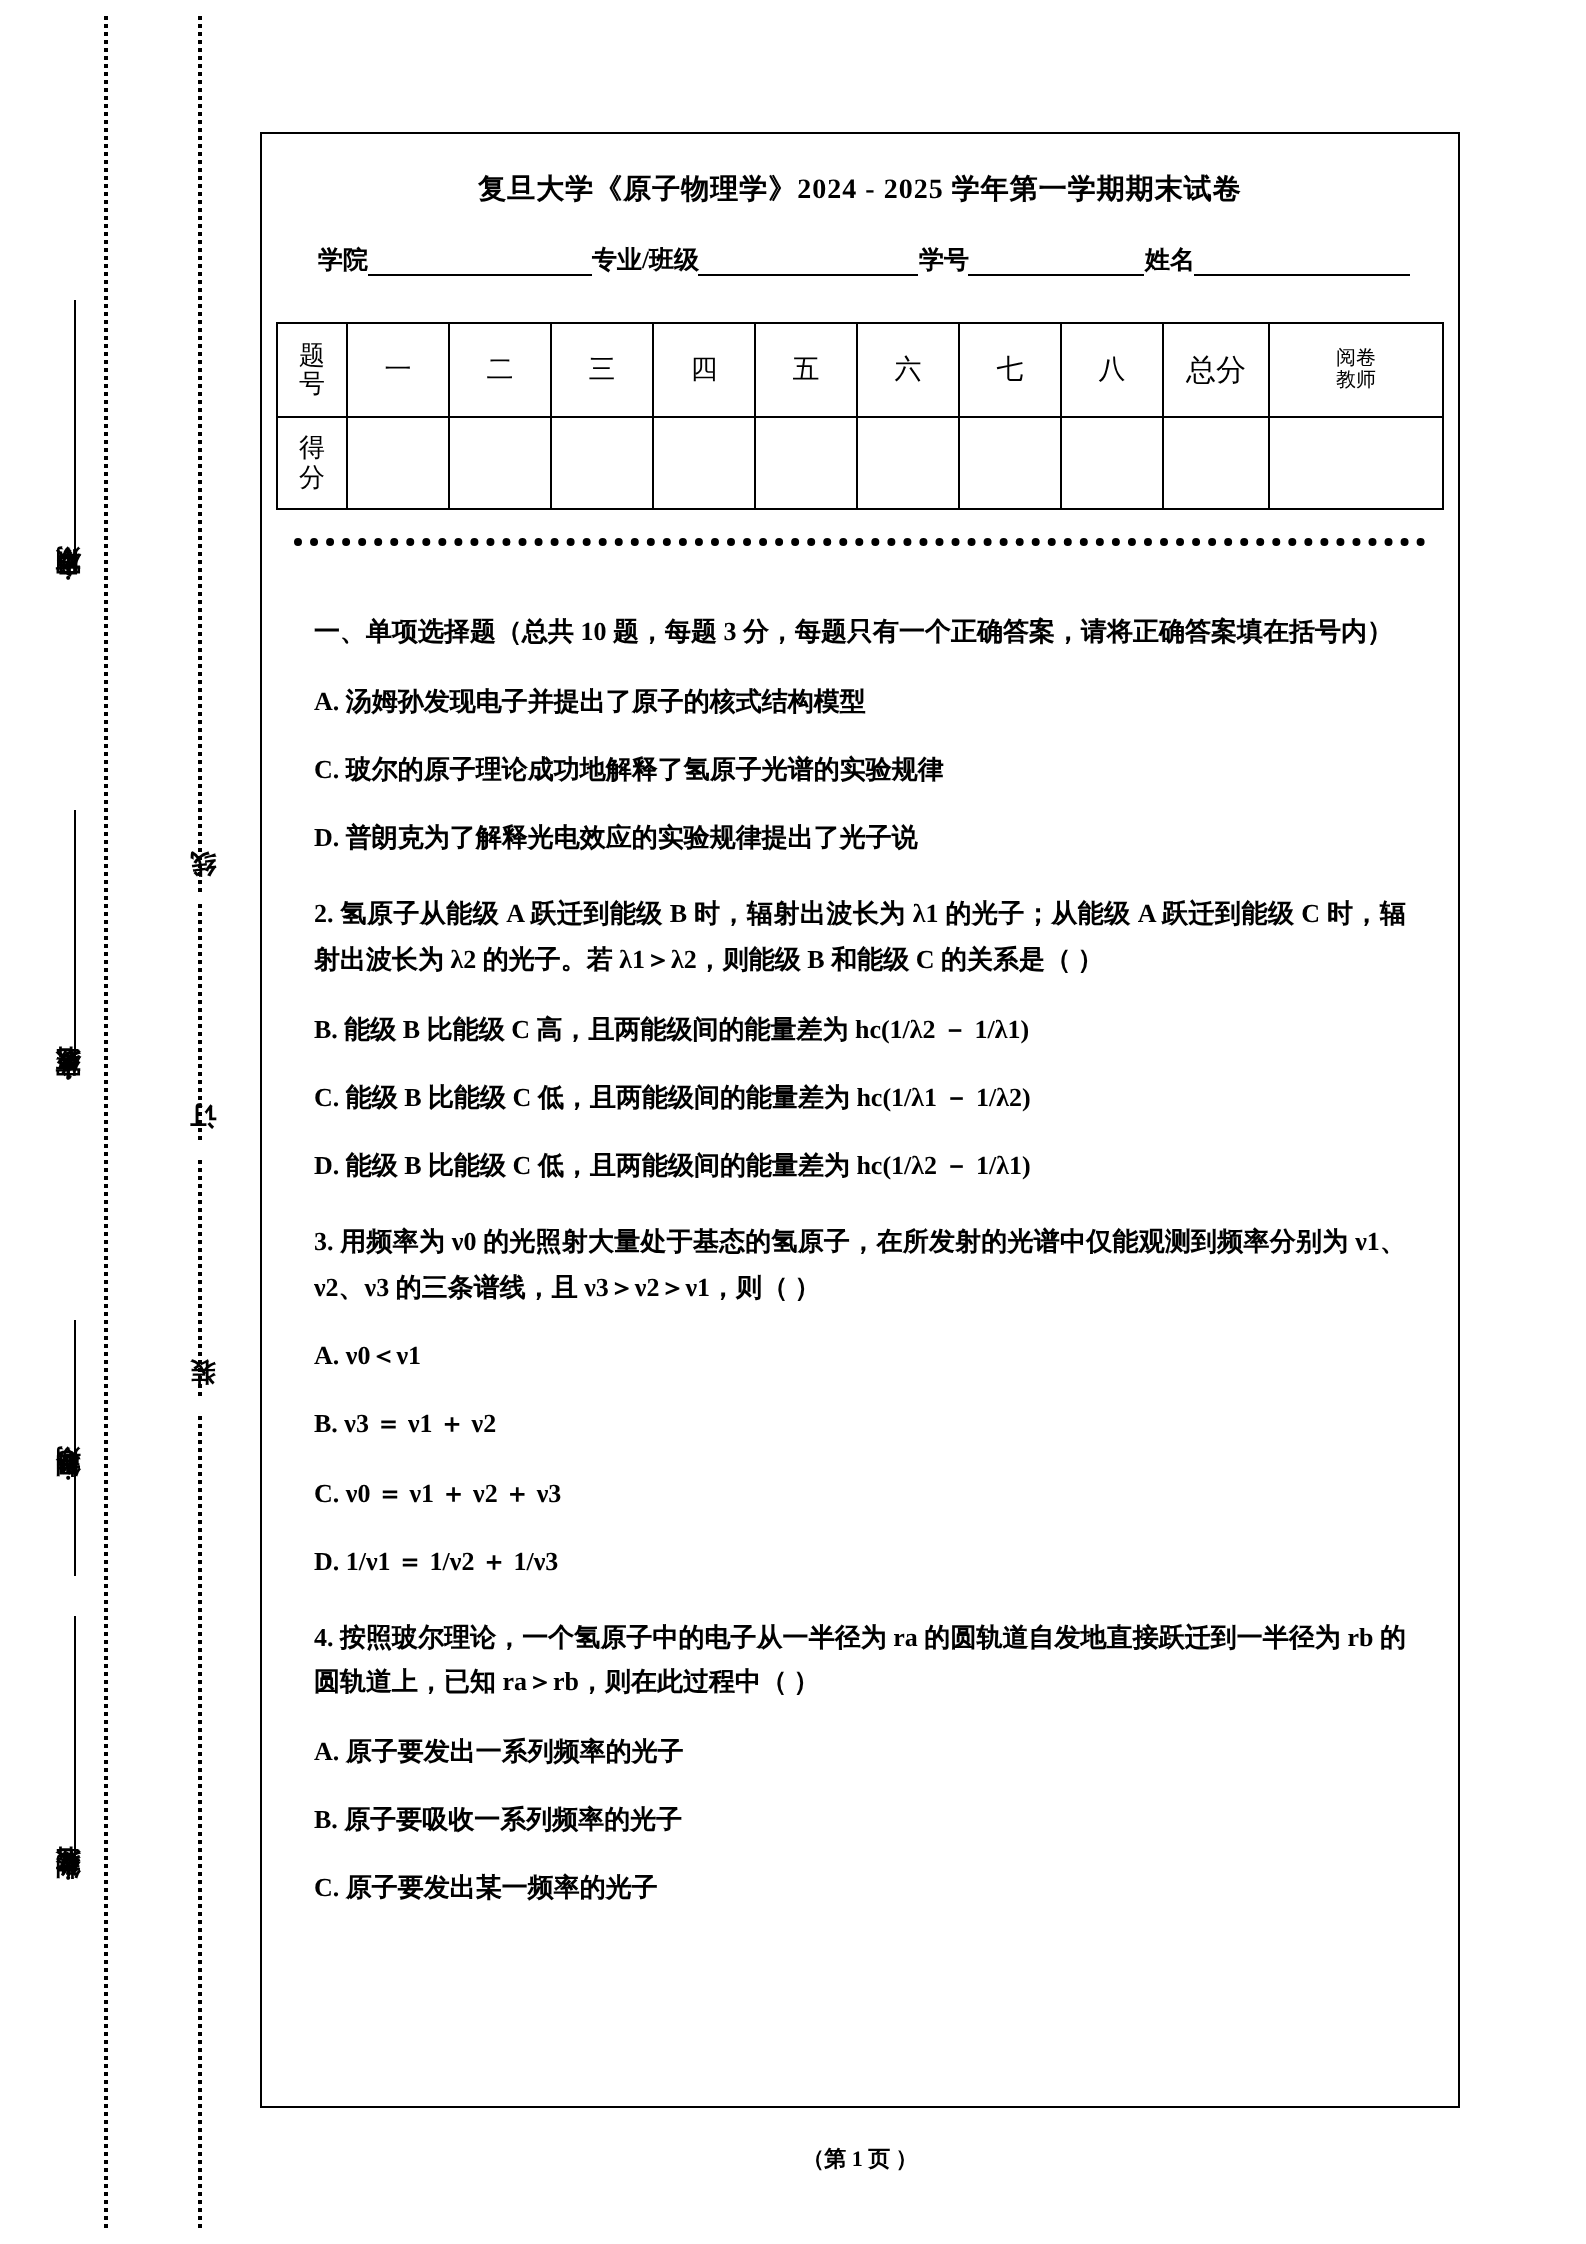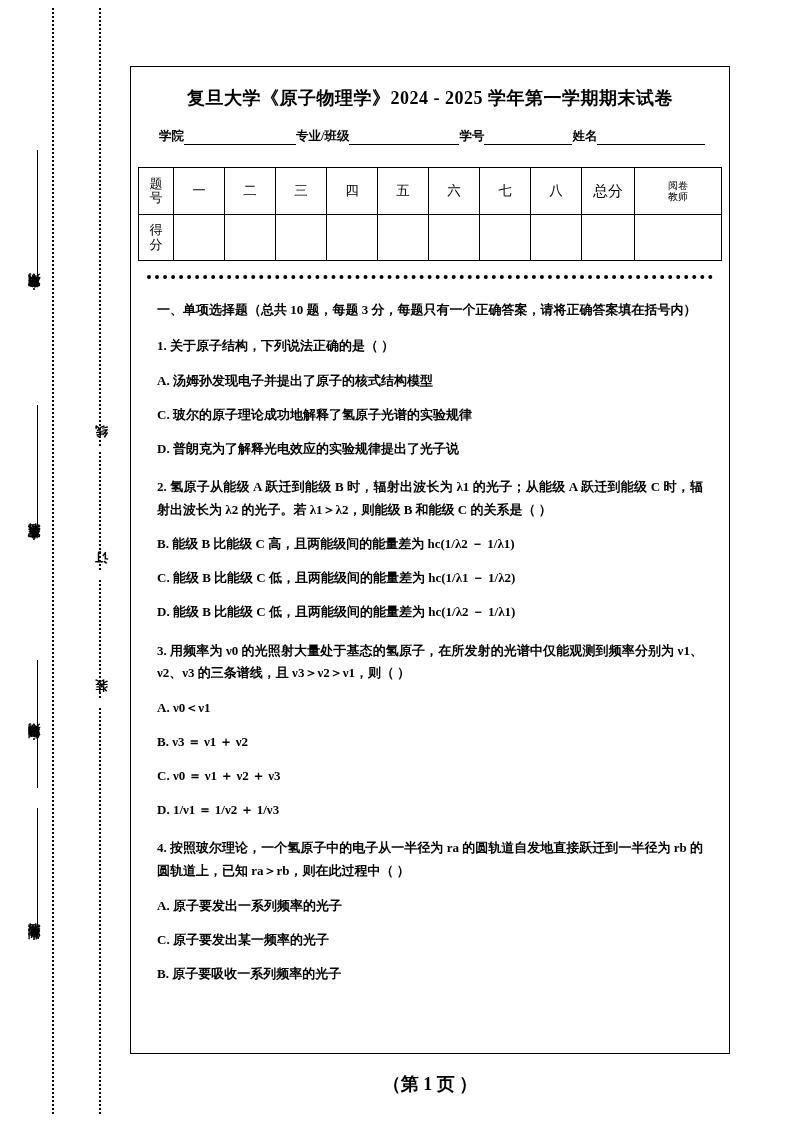--- a/index.html
+++ b/index.html
@@ -69,36 +69,36 @@
     top: 66px;
     width: 600px;
     height: 988px;
     border: 1.6px solid #000;
     box-sizing: border-box;
     background: #fff;
   }
 
   #title {
     text-align: center;
-    font-size: 18px;
+    font-size: 14px;
     font-weight: bold;
     letter-spacing: 0.5px;
     margin-top: 19px;
     font-family: "Liberation Serif", "DejaVu Serif", serif;
   }
 
   #info-line {
     margin: 18px 22px 0 28px;
     font-size: 12.5px;
     font-weight: bold;
     display: flex;
     align-items: flex-end;
     font-family: "Liberation Serif", "DejaVu Serif", serif;
   }
-  #info-line .fld { display: flex; align-items: flex-end; }
+  #info-line .fld { display: flex; align-items: center; }
   #info-line .lbl { white-space: nowrap; }
   #info-line .blank {
     border-bottom: 1px solid #000;
     height: 13px;
   }
   .b1 { width: 112px; }
   .b2 { width: 110px; }
   .b3 { width: 88px; }
   .b4 { width: 108px; }
 
@@ -132,21 +132,21 @@
 
   
   #sep-dots {
     margin: 14px 16px 0 16px;
     height: 4px;
     border-top: 4px dotted #000;
   }
 
   
   #content {
-    margin: 16px 26px 0 26px;
+    margin: 28px 26px 0 26px;
     font-size: 13px;
     font-family: "Liberation Serif", "DejaVu Serif", serif;
   }
   .sec-head {
     font-weight: bold;
     line-height: 1.75;
     margin-bottom: 11px;
     text-align: justify;
   }
   .qstem {
@@ -162,21 +162,21 @@
   }
   .blk { margin-top: 16px; }
 
   
   #footer {
     position: absolute;
     left: 130px;
     top: 1072px;
     width: 600px;
     text-align: center;
-    font-size: 18px;
+    font-size: 11px;
     font-weight: bold;
     font-family: "Liberation Serif", "DejaVu Serif", serif;
   }
 </style>
 </head>
 <body>
 
 <div id="left-margin">
 
   <div class="dotted-vert" style="left:52px; top:8px; height:1106px;"></div>
@@ -269,37 +269,36 @@
     </tr>
   </tbody>
     </table>
 
   <div id="sep-dots"></div>
 
   <div id="content">
 
     <div class="sec-head">一、单项选择题（总共 10 题，每题 3 分，每题只有一个正确答案，请将正确答案填在括号内）</div>
 
-    <div class="qstem">1. 关于原子结构，下列说法正确的是（  ）</div>
     <div class="opt">A. 汤姆孙发现电子并提出了原子的核式结构模型</div>
     <div class="opt">C. 玻尔的原子理论成功地解释了氢原子光谱的实验规律</div>
     <div class="opt">D. 普朗克为了解释光电效应的实验规律提出了光子说</div>
 
     <div class="qstem blk">2. 氢原子从能级 A 跃迁到能级 B 时，辐射出波长为 λ1 的光子；从能级 A 跃迁到能级 C 时，辐射出波长为 λ2 的光子。若 λ1＞λ2，则能级 B 和能级 C 的关系是（  ）</div>
     <div class="opt">B. 能级 B 比能级 C 高，且两能级间的能量差为 hc(1/λ2 － 1/λ1)</div>
     <div class="opt">C. 能级 B 比能级 C 低，且两能级间的能量差为 hc(1/λ1 － 1/λ2)</div>
     <div class="opt">D. 能级 B 比能级 C 低，且两能级间的能量差为 hc(1/λ2 － 1/λ1)</div>
 
     <div class="qstem blk">3. 用频率为 ν0 的光照射大量处于基态的氢原子，在所发射的光谱中仅能观测到频率分别为 ν1、ν2、ν3 的三条谱线，且 ν3＞ν2＞ν1，则（  ）</div>
     <div class="opt">A.  ν0＜ν1</div>
     <div class="opt">B.  ν3 ＝ ν1 ＋ ν2</div>
     <div class="opt">C.  ν0 ＝ ν1 ＋ ν2 ＋ ν3</div>
     <div class="opt">D. 1/ν1 ＝ 1/ν2 ＋ 1/ν3</div>
 
     <div class="qstem blk">4. 按照玻尔理论，一个氢原子中的电子从一半径为 ra 的圆轨道自发地直接跃迁到一半径为 rb 的圆轨道上，已知 ra＞rb，则在此过程中（  ）</div>
     <div class="opt">A. 原子要发出一系列频率的光子</div>
+    <div class="opt">B. 原子要吸收一系列频率的光子</div>
     <div class="opt">C. 原子要发出某一频率的光子</div>
-    <div class="opt">B. 原子要吸收一系列频率的光子</div>
 
   </div>
 </div>
 
 <div id="footer">（第 1 页 ）</div>
 
 </body></html>

